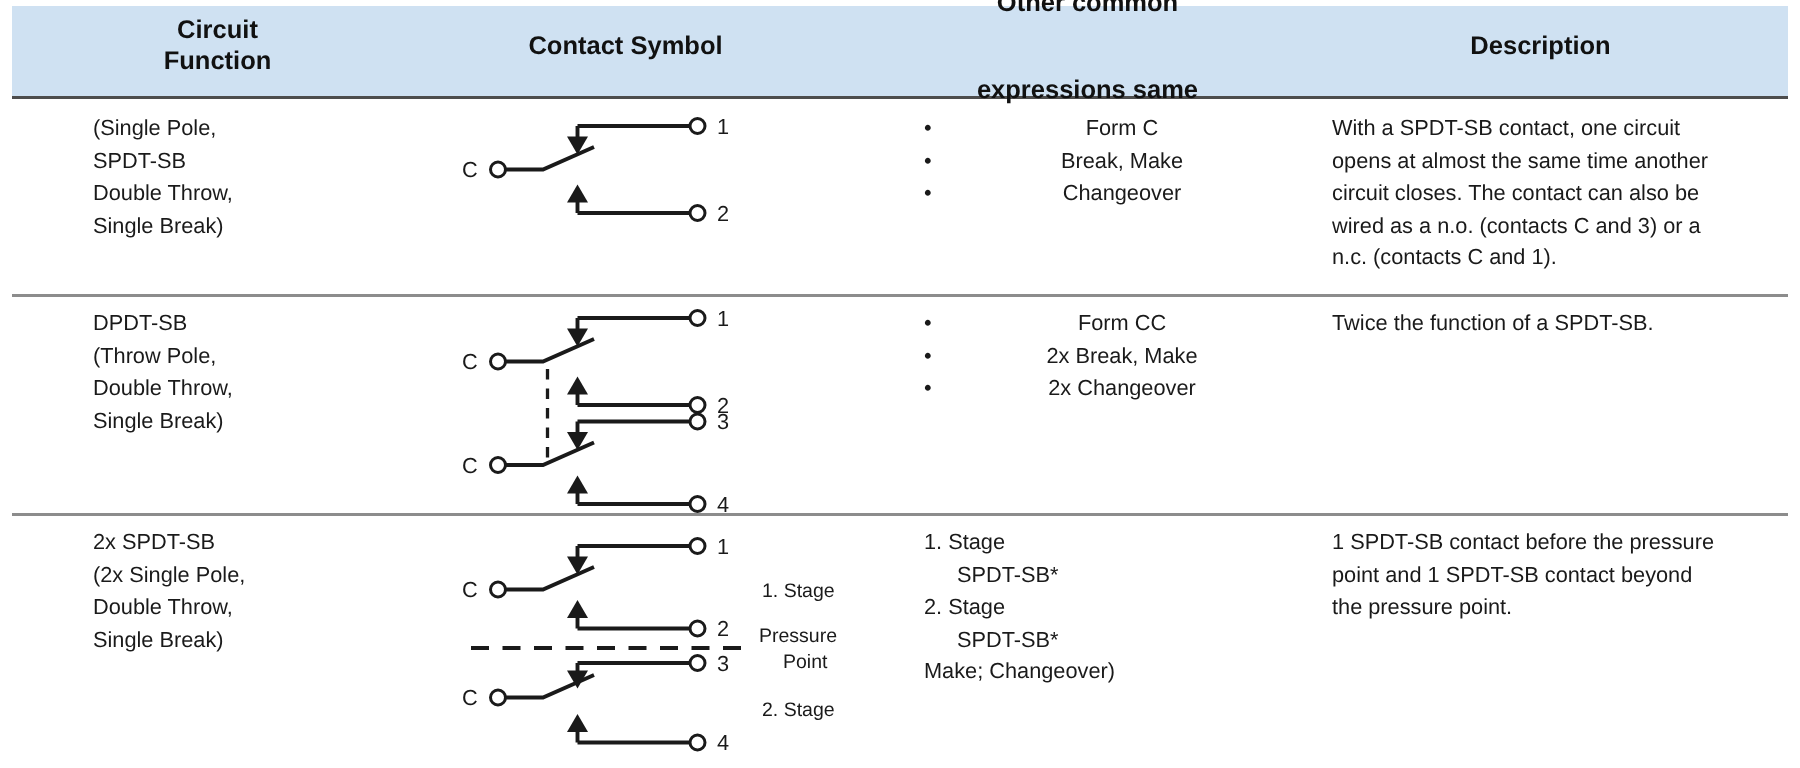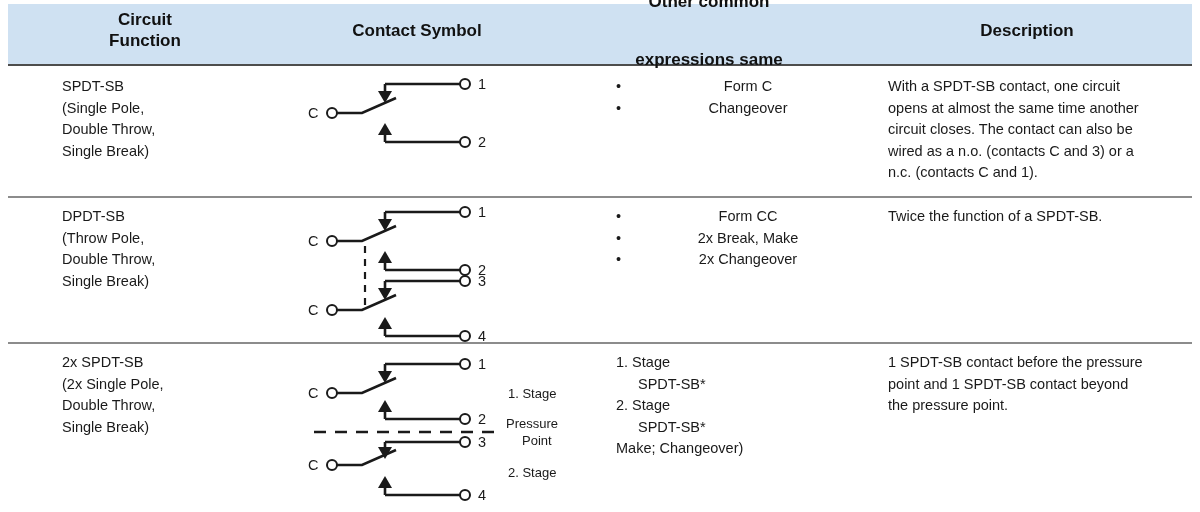--- a/index.html
+++ b/index.html
@@ -46,21 +46,21 @@
     justify-content: center;
     font-weight: bold;
     font-size: 17px;
     line-height: 21px;
     text-align: center;
     color: #111;
   }
   .th span { display: block; }
   .th-1 { left: 0px;   width: 290px; }
   .th-2 { left: 272px; width: 290px; }
-  .th-3 { left: 564px; width: 290px; gap: 37px; }
+  .th-3 { left: 580px; width: 290px; gap: 37px; }
   .th-4 { left: 870px; width: 314px; }
 
   
   .row-rule {
     position: absolute;
     left: 8px;
     width: 1184px;
     height: 2px;
     background: #8c8c8c;
   }
@@ -122,22 +122,22 @@
     <span>Other common</span>
     <span>expressions same</span>
   </div>
   <div class="th th-4">
     <span>Description</span>
   </div>
 
   <div class="row" style="top:76px;">
 
     <div class="cell c-func">
+      <p>(Single Pole,</p>
       <p>SPDT-SB</p>
-      <p>(Single Pole,</p>
       <p>Double Throw,</p>
       <p>Single Break)</p>
     </div>
 
     <div class="cell c-sym">
       <svg class="sym-svg" width="260" height="90" viewBox="0 0 260 90">
 
         <text class="sym-label" x="8" y="42">C</text>
         <circle cx="32" cy="37" r="5" fill="#ffffff" stroke="#1a1a1a" stroke-width="2"></circle>
 
@@ -153,20 +153,21 @@
         <path d="M85 66 V57" fill="none" stroke="#1a1a1a" stroke-width="2.6"></path>
         <polygon points="78,59 92,59 85,47" fill="#1a1a1a"></polygon>
         <circle cx="165" cy="66" r="5" fill="#ffffff" stroke="#1a1a1a" stroke-width="2"></circle>
         <text class="sym-label" x="178" y="71">2</text>
       </svg>
     </div>
 
     <div class="cell c-expr">
       <ul class="bullets">
         <li>Form C</li>
+        <li>Break, Make</li>
         <li>Changeover</li>
       </ul>
     </div>
 
     <div class="cell c-desc">
       <p>With a SPDT-SB contact, one circuit</p>
       <p>opens at almost the same time another</p>
       <p>circuit closes. The contact can also be</p>
       <p>wired as a n.o. (contacts C and 3) or a</p>
       <p>n.c. (contacts C and 1).</p>

